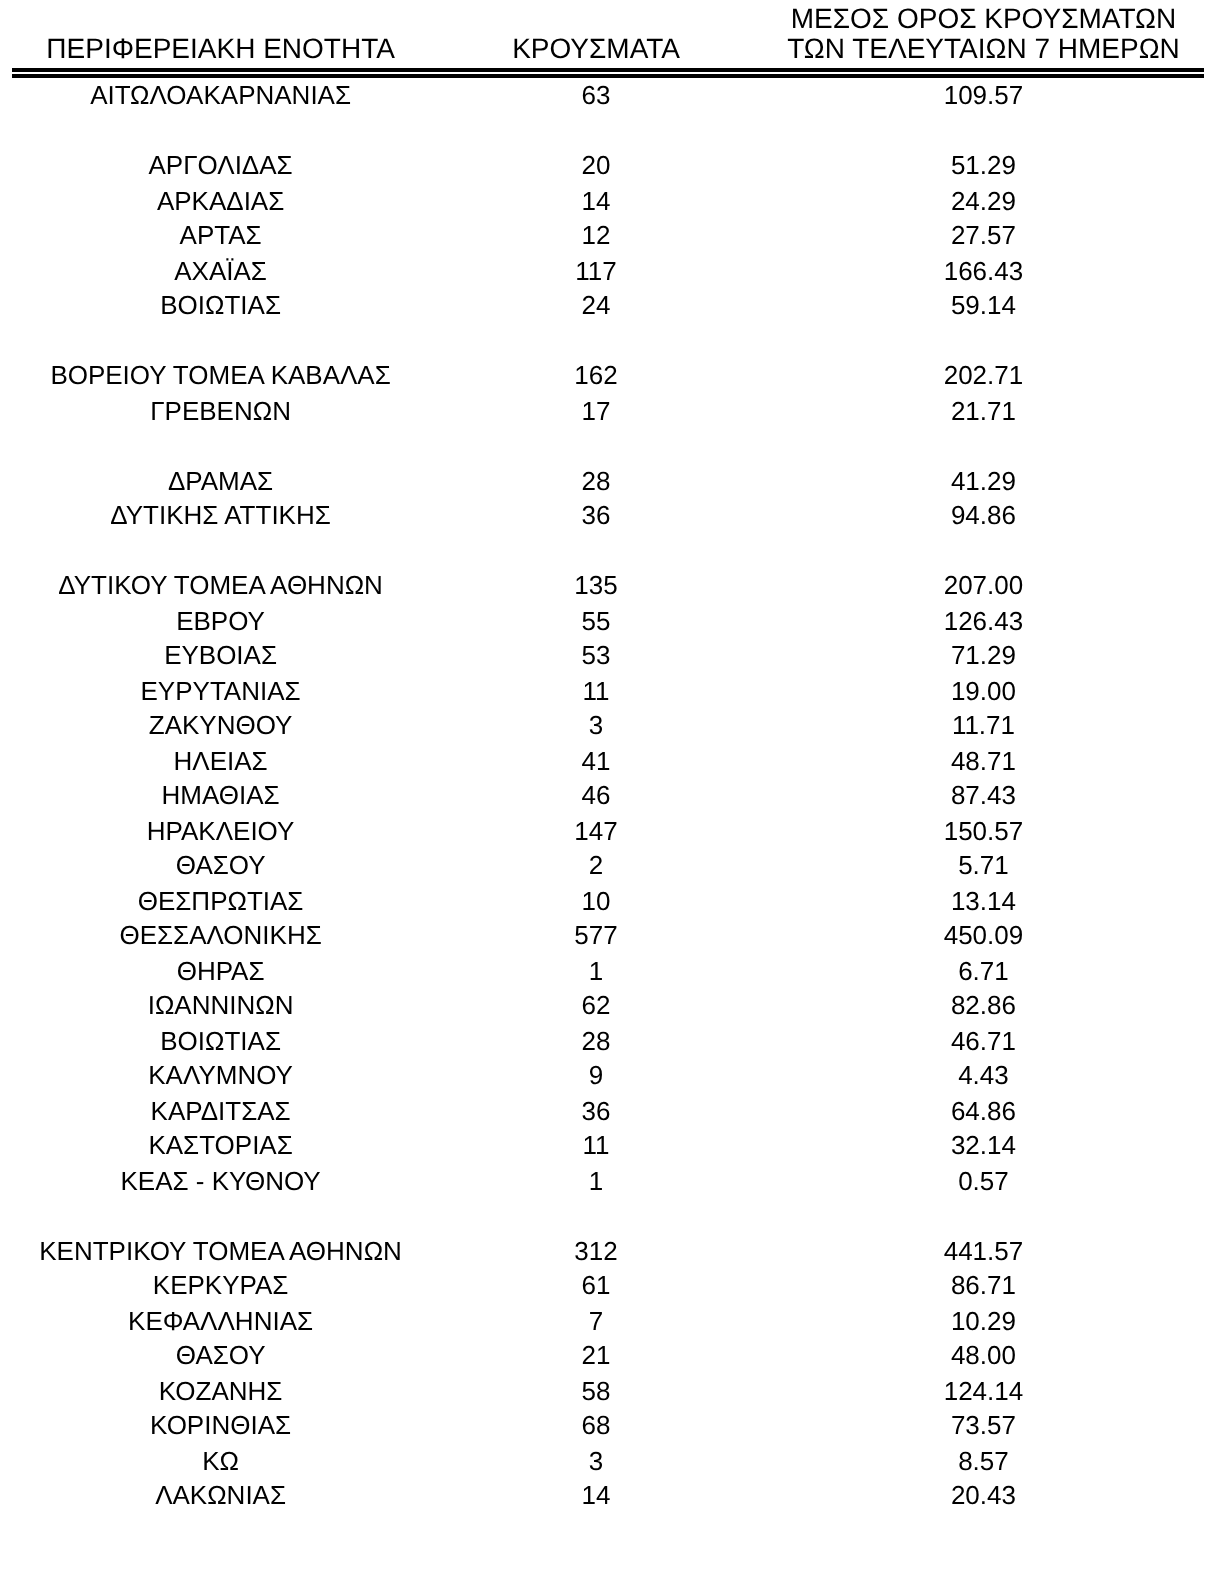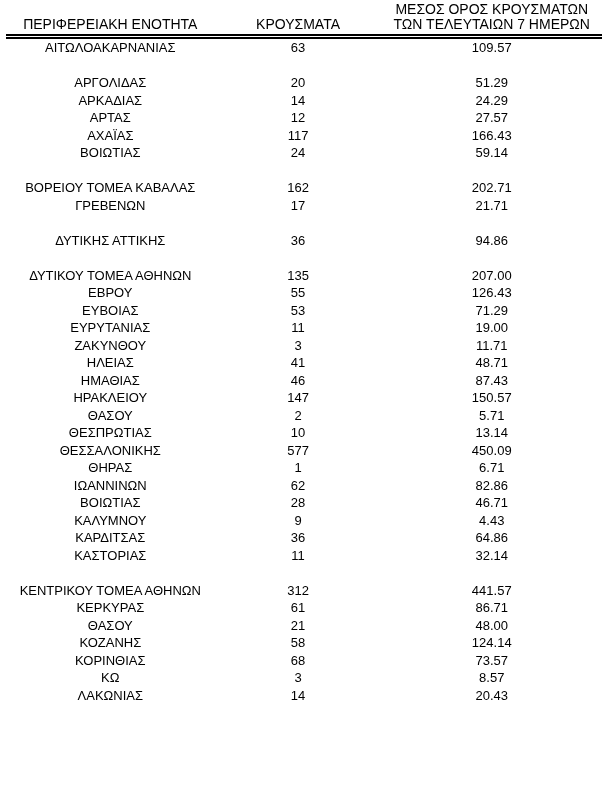--- a/index.html
+++ b/index.html
@@ -117,20 +117,25 @@
         </tr>
         <tr>
           <td>ΓΡΕΒΕΝΩΝ</td>
           <td>17</td>
           <td>21.71</td>
         </tr>
         <tr class="spacer">
           <td colspan="3"></td>
         </tr>
         <tr>
+          <td>ΔΡΑΜΑΣ</td>
+          <td>28</td>
+          <td>41.29</td>
+        </tr>
+        <tr>
           <td>ΔΥΤΙΚΗΣ ΑΤΤΙΚΗΣ</td>
           <td>36</td>
           <td>94.86</td>
         </tr>
         <tr class="spacer">
           <td colspan="3"></td>
         </tr>
         <tr>
           <td>ΔΥΤΙΚΟΥ ΤΟΜΕΑ ΑΘΗΝΩΝ</td>
           <td>135</td>
@@ -209,34 +214,44 @@
         <tr>
           <td>ΚΑΡΔΙΤΣΑΣ</td>
           <td>36</td>
           <td>64.86</td>
         </tr>
         <tr>
           <td>ΚΑΣΤΟΡΙΑΣ</td>
           <td>11</td>
           <td>32.14</td>
         </tr>
+        <tr>
+          <td>ΚΕΑΣ - ΚΥΘΝΟΥ</td>
+          <td>1</td>
+          <td>0.57</td>
+        </tr>
         <tr class="spacer">
           <td colspan="3"></td>
         </tr>
         <tr>
           <td>ΚΕΝΤΡΙΚΟΥ ΤΟΜΕΑ ΑΘΗΝΩΝ</td>
           <td>312</td>
           <td>441.57</td>
         </tr>
         <tr>
           <td>ΚΕΡΚΥΡΑΣ</td>
           <td>61</td>
           <td>86.71</td>
         </tr>
         <tr>
+          <td>ΚΕΦΑΛΛΗΝΙΑΣ</td>
+          <td>7</td>
+          <td>10.29</td>
+        </tr>
+        <tr>
           <td>ΘΑΣΟΥ</td>
           <td>21</td>
           <td>48.00</td>
         </tr>
         <tr>
           <td>ΚΟΖΑΝΗΣ</td>
           <td>58</td>
           <td>124.14</td>
         </tr>
         <tr>

